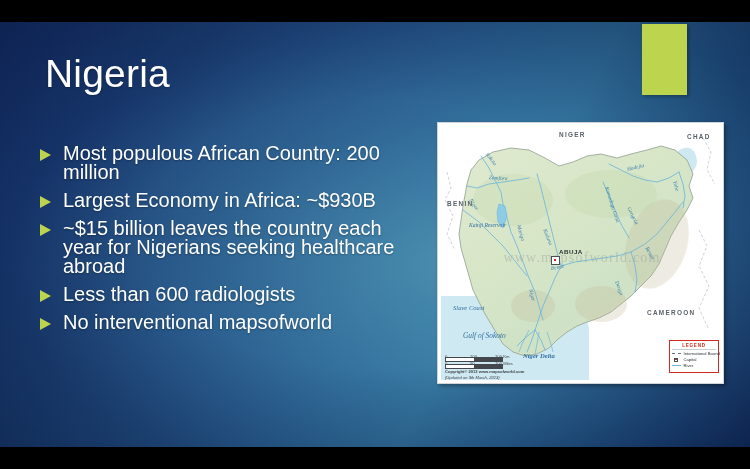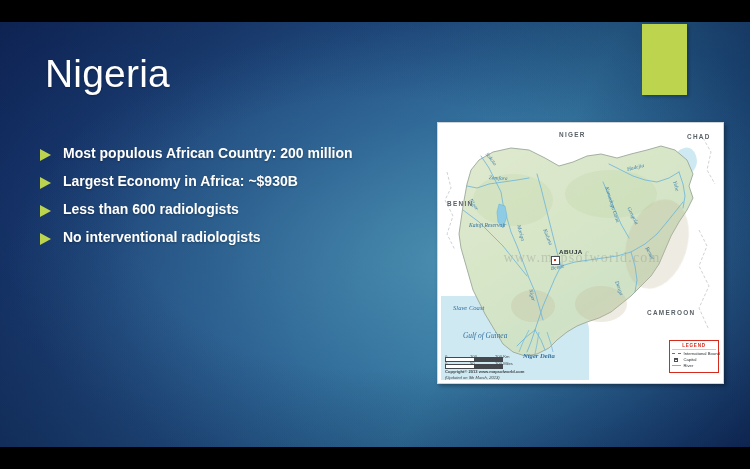--- a/index.html
+++ b/index.html
@@ -92,25 +92,25 @@
   }
   .bullet-marker {
     flex: 0 0 auto;
     width: 11px;
     height: 12px;
     margin-top: 5px;
     margin-right: 12px;
   }
   .bullet-marker svg { display: block; }
   .bullet-text {
-    font-size: 14px;
+    font-size: 20px;
     line-height: 19px;
     color: #ffffff;
     text-shadow: 0 1px 2px rgba(0,0,0,0.30);
-    font-weight: 700;
+    font-weight: 400;
   }
 
   
   #map-figure {
     position: absolute;
     left: 437px;
     top: 100px;
     width: 285px;
     height: 260px;
     background: #ffffff;
@@ -380,37 +380,45 @@
 
       <div class="bullet-row">
         <span class="bullet-marker">
           <svg width="11" height="12" viewBox="0 0 11 12">
               <polygon points="0,0 11,6 0,12" fill="#bcd44e"></polygon>
             </svg>
         </span>
         <span class="bullet-text">Largest Economy in Africa: ~$930B</span>
       </div>
 
+      <div class="bullet-row">
+        <span class="bullet-marker">
+          <svg width="11" height="12" viewBox="0 0 11 12">
+              <polygon points="0,0 11,6 0,12" fill="#bcd44e"></polygon>
+            </svg>
+        </span>
+        <span class="bullet-text">~$15 billion leaves the country each year for Nigerians seeking healthcare abroad</span>
+      </div>
 
       <div class="bullet-row">
         <span class="bullet-marker">
           <svg width="11" height="12" viewBox="0 0 11 12">
               <polygon points="0,0 11,6 0,12" fill="#bcd44e"></polygon>
             </svg>
         </span>
         <span class="bullet-text">Less than 600 radiologists</span>
       </div>
 
       <div class="bullet-row">
         <span class="bullet-marker">
           <svg width="11" height="12" viewBox="0 0 11 12">
               <polygon points="0,0 11,6 0,12" fill="#bcd44e"></polygon>
             </svg>
         </span>
-        <span class="bullet-text">No interventional radiologists</span>
+        <span class="bullet-text">No interventional mapsofworld</span>
       </div>
 
     </div>
 
     <div id="map-figure">
       <div id="map-canvas">
 
         <div id="ocean-gulf" class="ocean"></div>
         <div id="ocean-lakechad" class="ocean"></div>
 
@@ -492,21 +500,21 @@
         <div id="label-nigerNW" class="river-label">Niger</div>
         <div id="label-mariga" class="river-label">Mariga</div>
         <div id="label-kaduna" class="river-label">Kaduna</div>
         <div id="label-nigerS" class="river-label">Niger</div>
         <div id="label-benue" class="river-label">Benue</div>
         <div id="label-benue2" class="river-label">Benue</div>
         <div id="label-donga" class="river-label">Donga</div>
 
         <div id="label-kainji" class="water-label">Kainji Reservoir</div>
         <div id="label-slave-coast" class="water-label">Slave Coast</div>
-        <div id="label-gulf" class="water-label">Gulf of Guinea</div>
+        <div id="label-gulf" class="water-label">Gulf of Sokoto</div>
         <div id="label-niger-delta" class="water-label">Niger Delta</div>
 
         <div id="capital-marker"></div>
         <div id="label-abuja">ABUJA</div>
 
         <div id="map-scale">
           <div class="scale-line">
             <span class="scale-tick scale-t0">0</span>
             <span class="scale-tick scale-t1">100</span>
             <span class="scale-tick scale-t2">200 Km</span>

